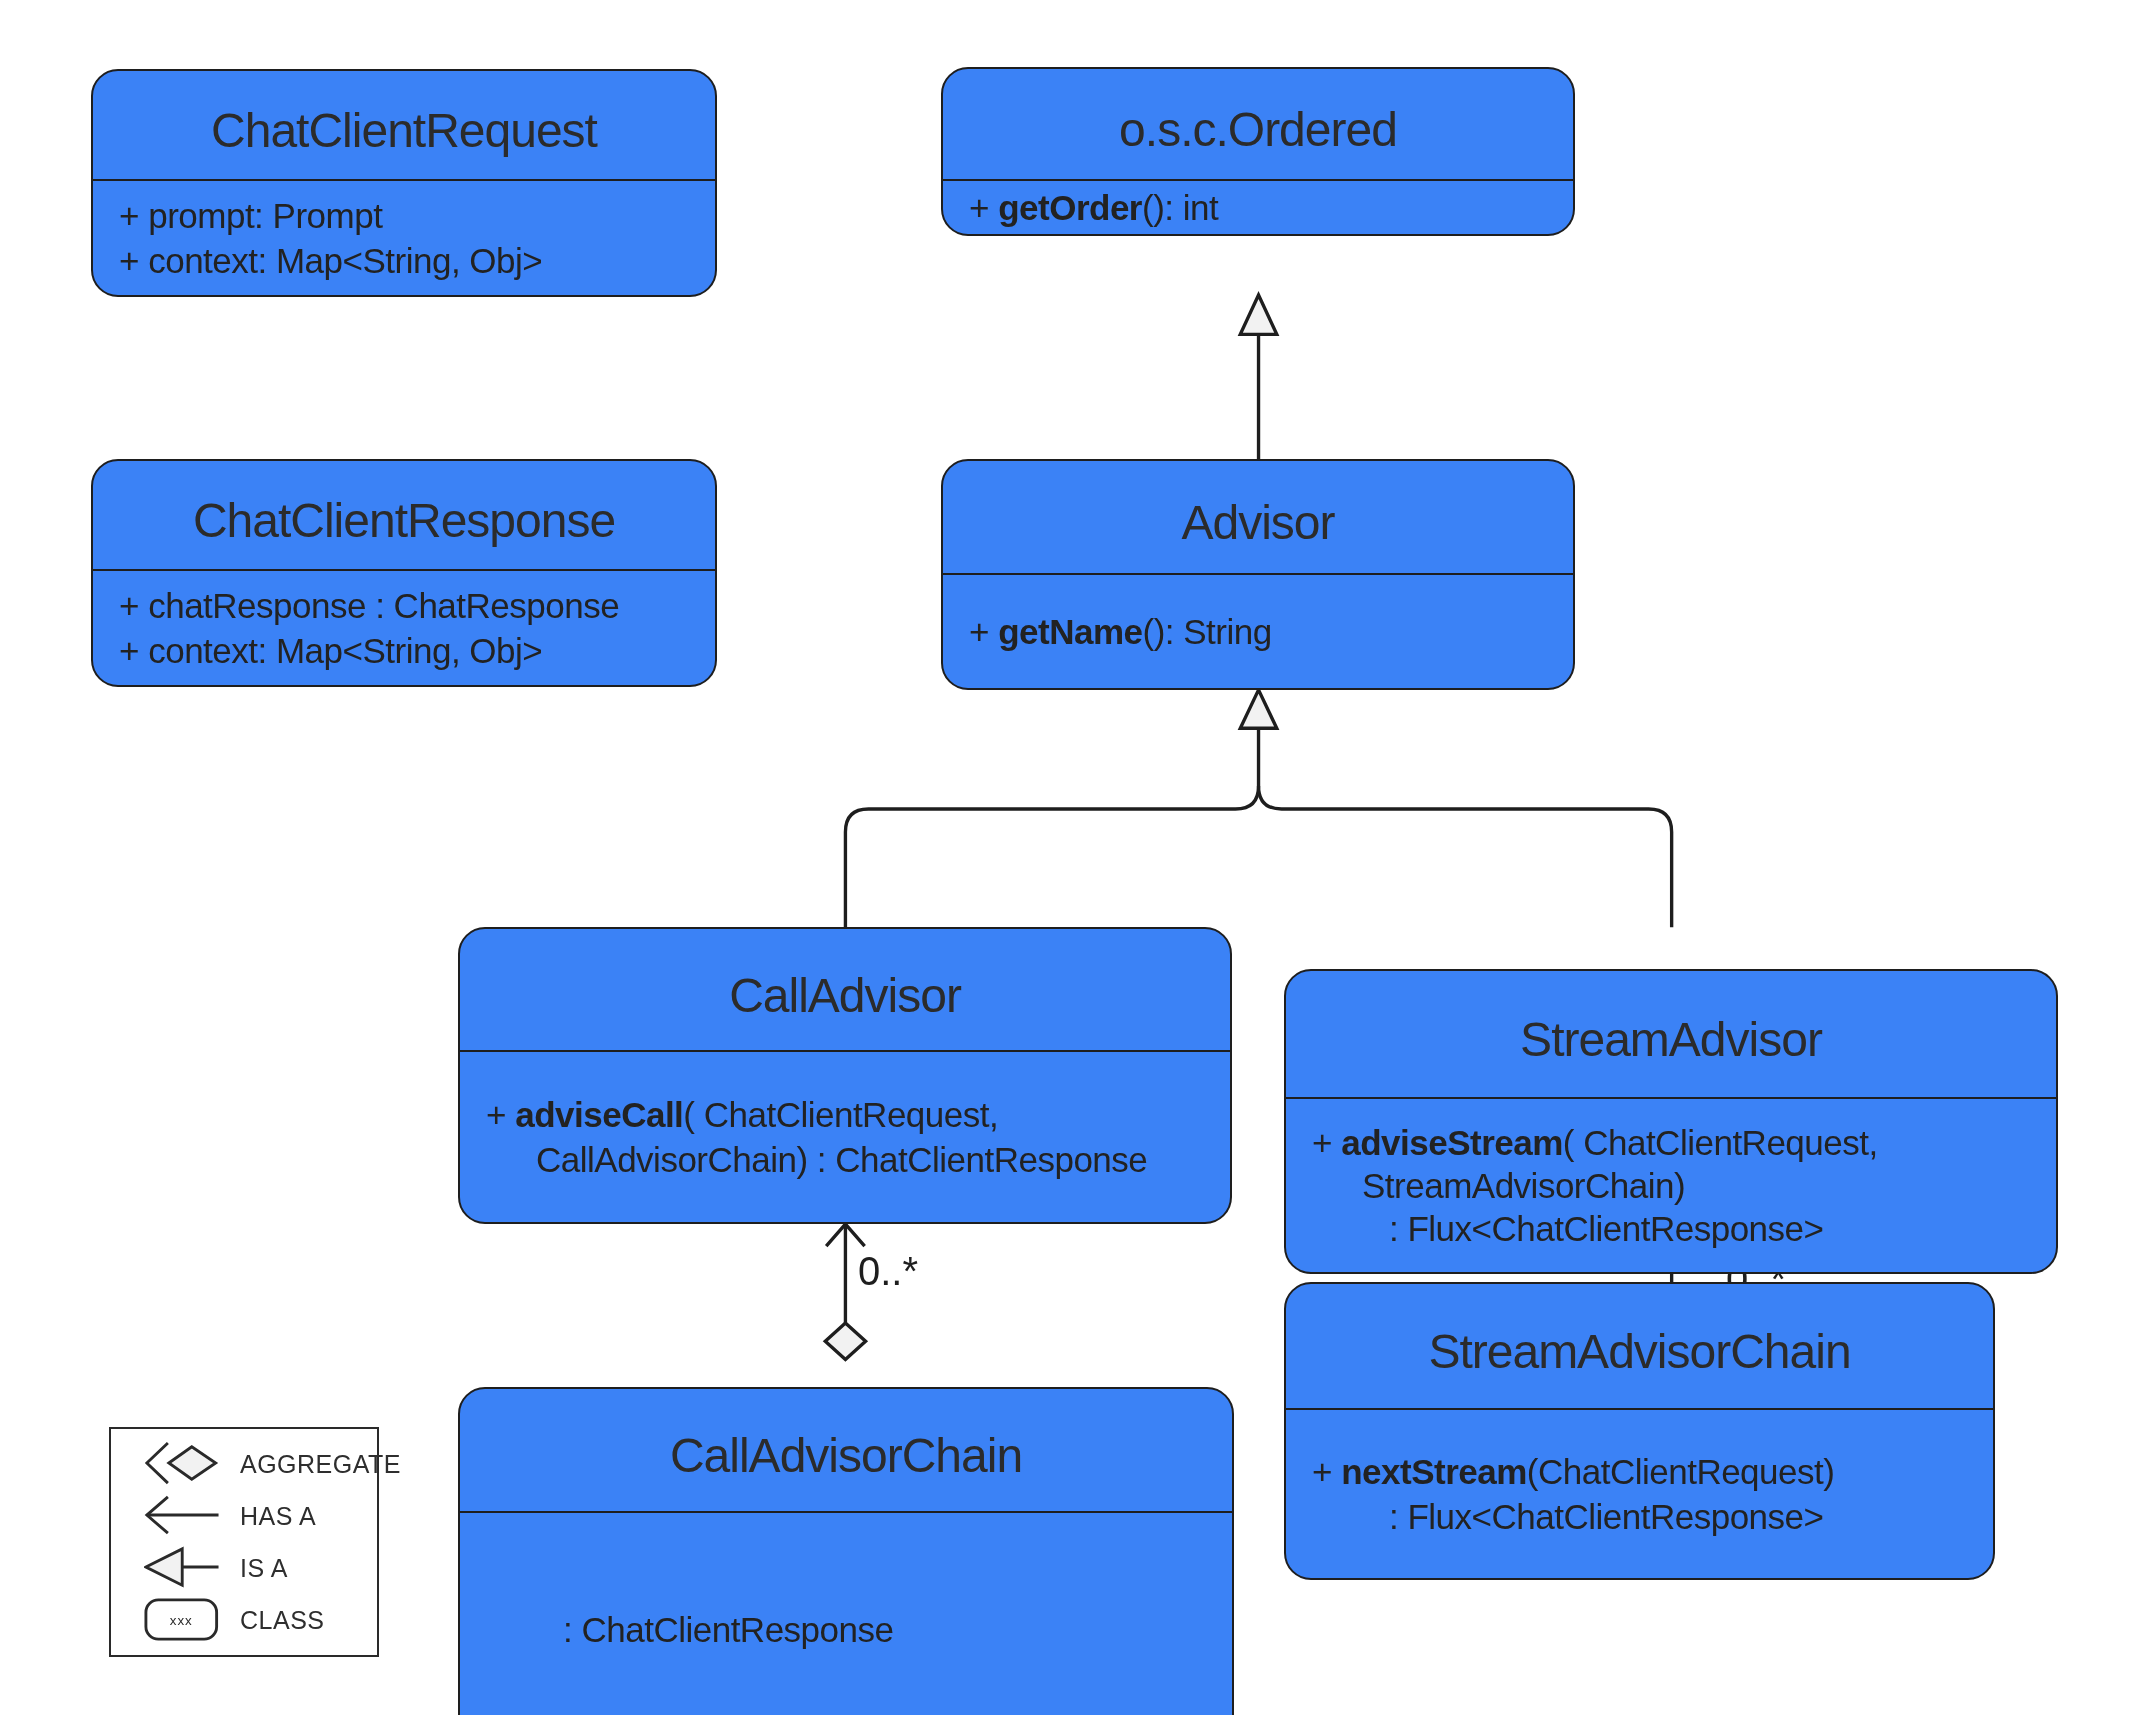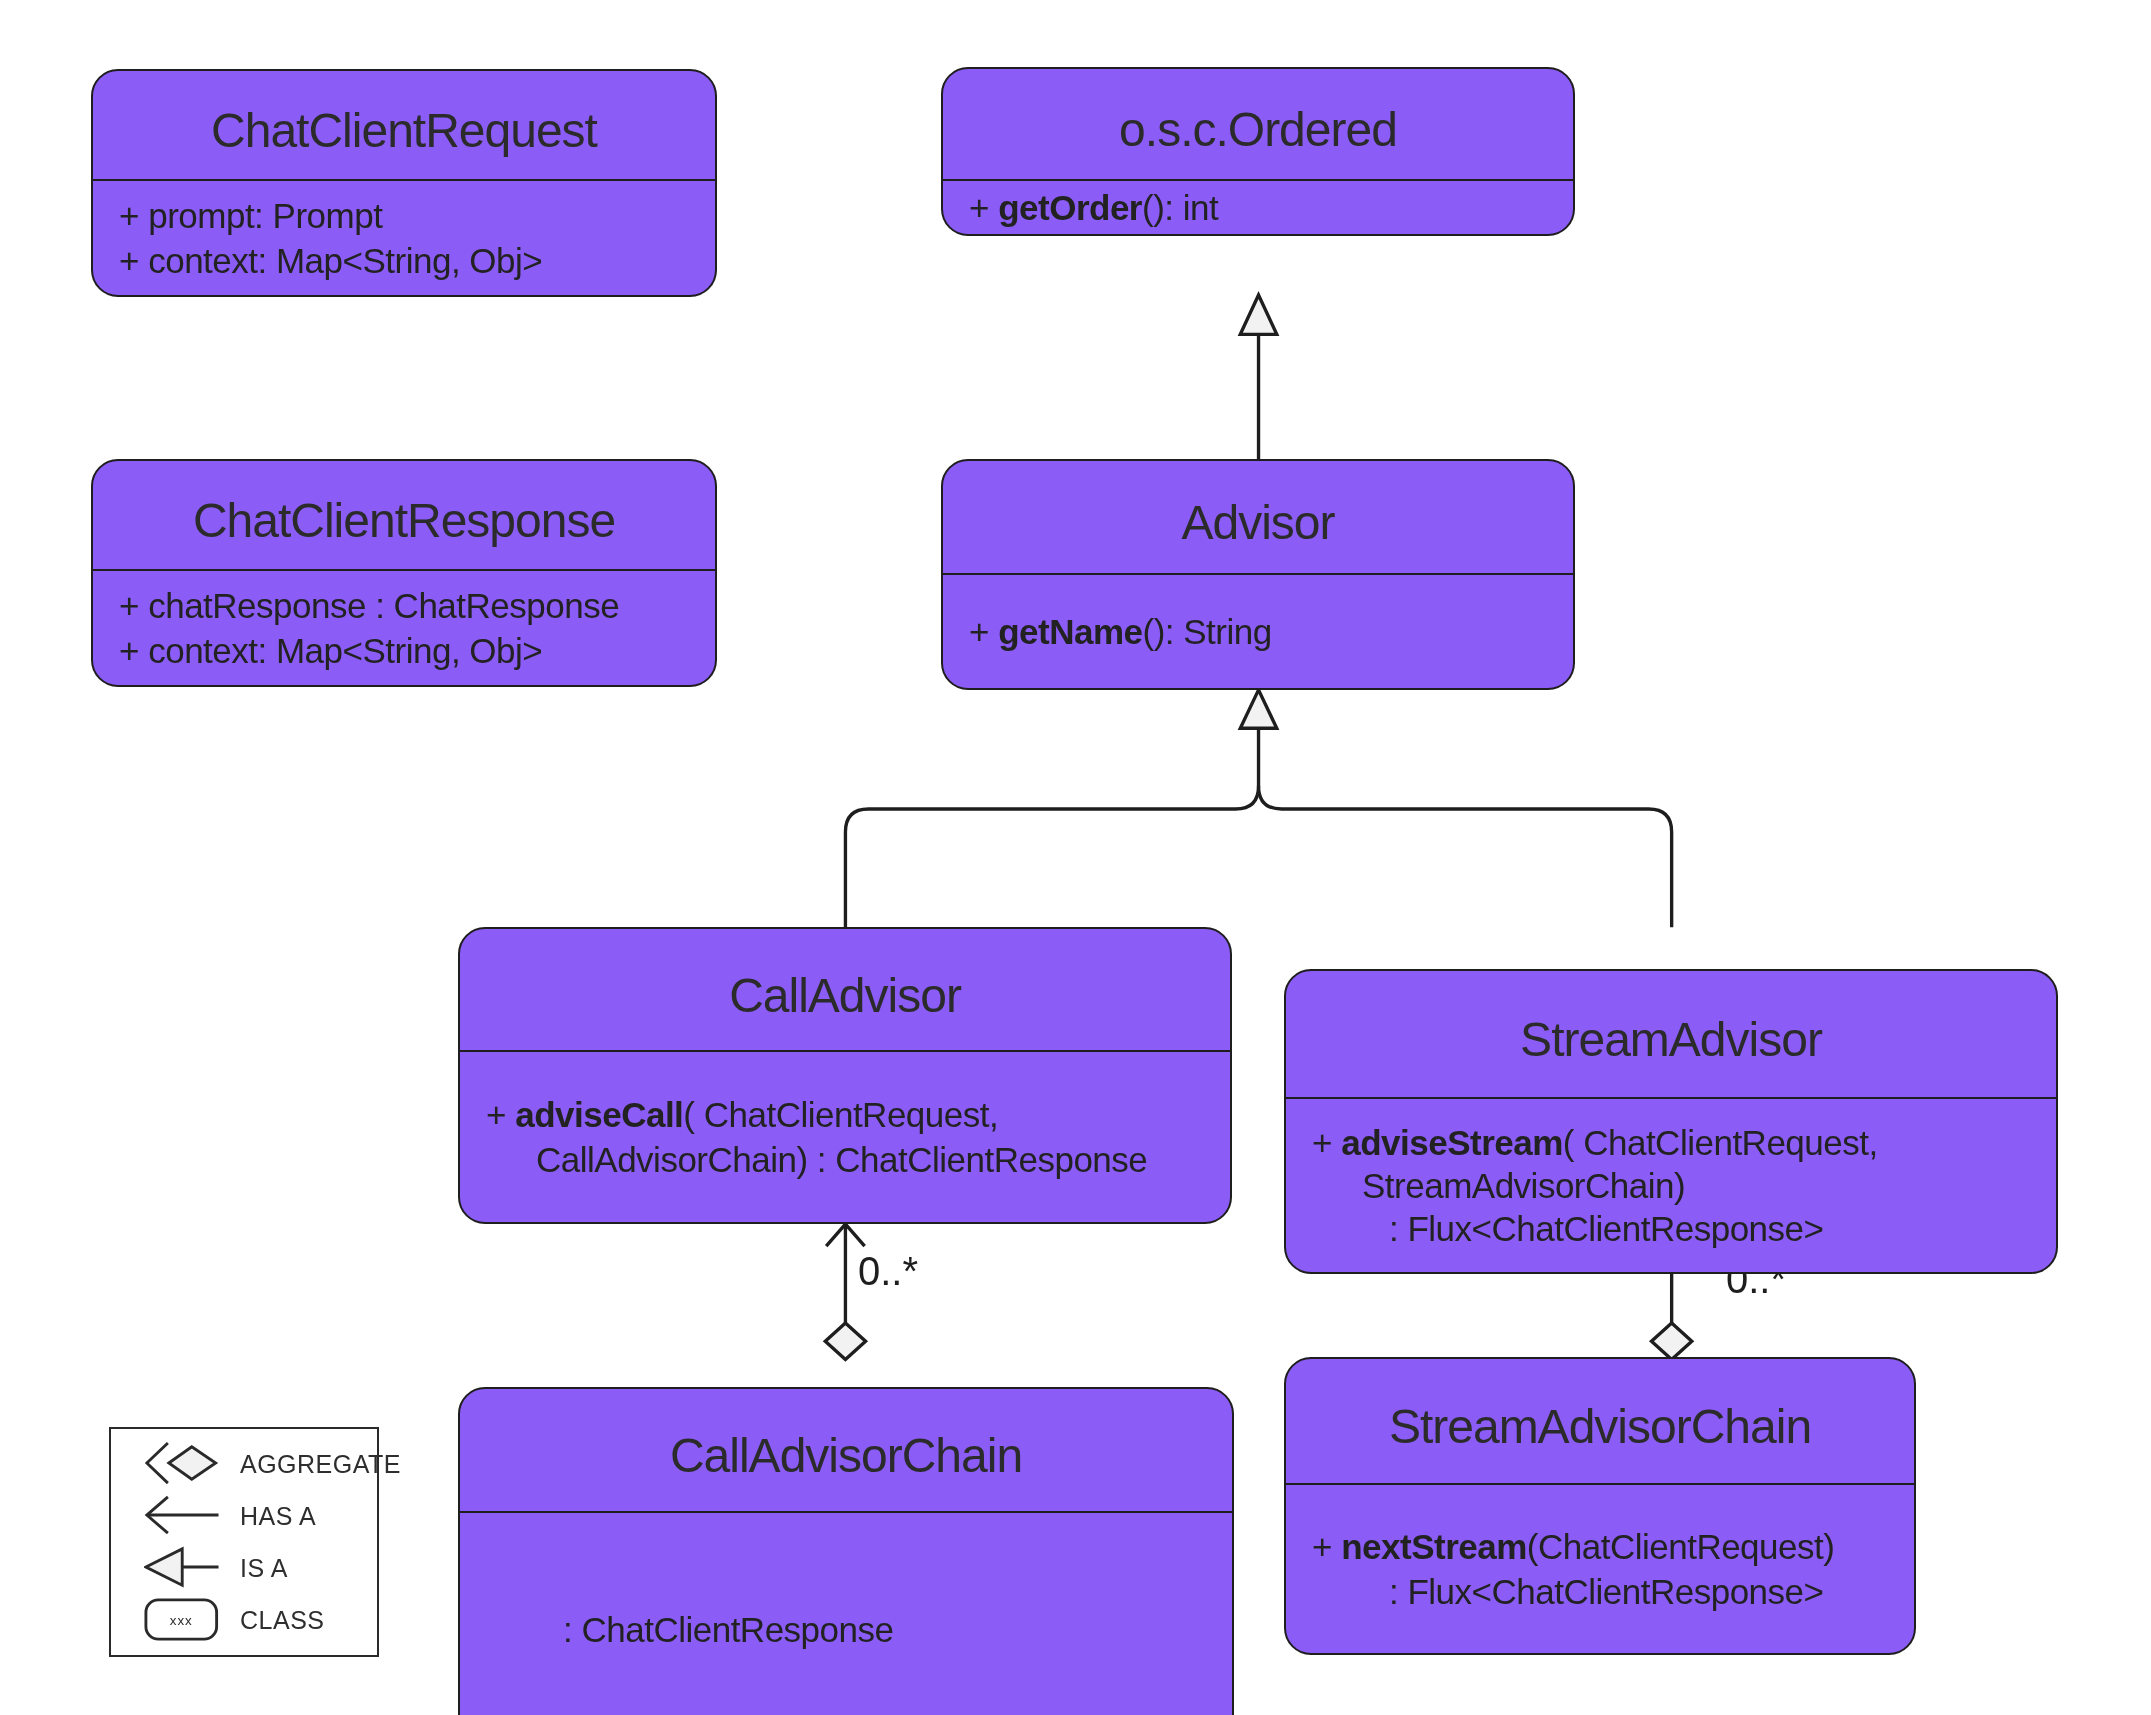--- a/index.html
+++ b/index.html
@@ -2,21 +2,21 @@
 <html><head>
 <meta charset="utf-8">
 <style>
   html,body{margin:0;padding:0;}
   body{
     width:2152px;height:1716px;position:relative;background:#ffffff;
     font-family:"Liberation Sans",sans-serif;color:#232323;overflow:hidden;
   }
   .overlay{position:absolute;left:0;top:0;pointer-events:none;}
   .cls{
-    position:absolute;background:#8b5cf6;border:2.9px solid #1e1e1e;border-radius:27px;
+    position:absolute;background:#3b82f6;border:2.9px solid #1e1e1e;border-radius:27px;
     box-sizing:border-box;display:flex;flex-direction:column;
   }
   .cls .title{
     border-bottom:2.9px solid #1e1e1e;display:flex;align-items:center;justify-content:center;
     font-size:48px;letter-spacing:-1px;color:#2b2b2b;padding-top:11.5px;box-sizing:border-box;
     flex:0 0 auto;
   }
   .cls .members{
     flex:1 1 auto;display:flex;flex-direction:column;justify-content:center;
     padding-left:26px;padding-right:7.7px;font-size:35px;line-height:45px;
@@ -115,21 +115,21 @@
   </div>
 </div>
 
 <div class="cls" style="left:458px;top:1387px;width:776px;height:361px">
   <div class="title" style="height:124px">CallAdvisorChain</div>
   <div class="members">
     <div class="line ind2"><span></span><span class="b"></span><span>: ChatClientResponse</span></div>
   </div>
 </div>
 
-<div class="cls" style="left:1284px;top:1357px;width:632px;height:298px">
+<div class="cls" style="left:1284px;top:1282px;width:711px;height:298px">
   <div class="title" style="height:126px">StreamAdvisorChain</div>
   <div class="members">
     <div class="line"><span>+ </span><span class="b">nextStream</span><span>(ChatClientRequest)</span></div>
     <div class="line ind2"><span></span><span class="b"></span><span>: Flux&lt;ChatClientResponse&gt;</span></div>
   </div>
 </div>
 
 <div class="legend">
   <div class="lrow">
     <span class="licon">

